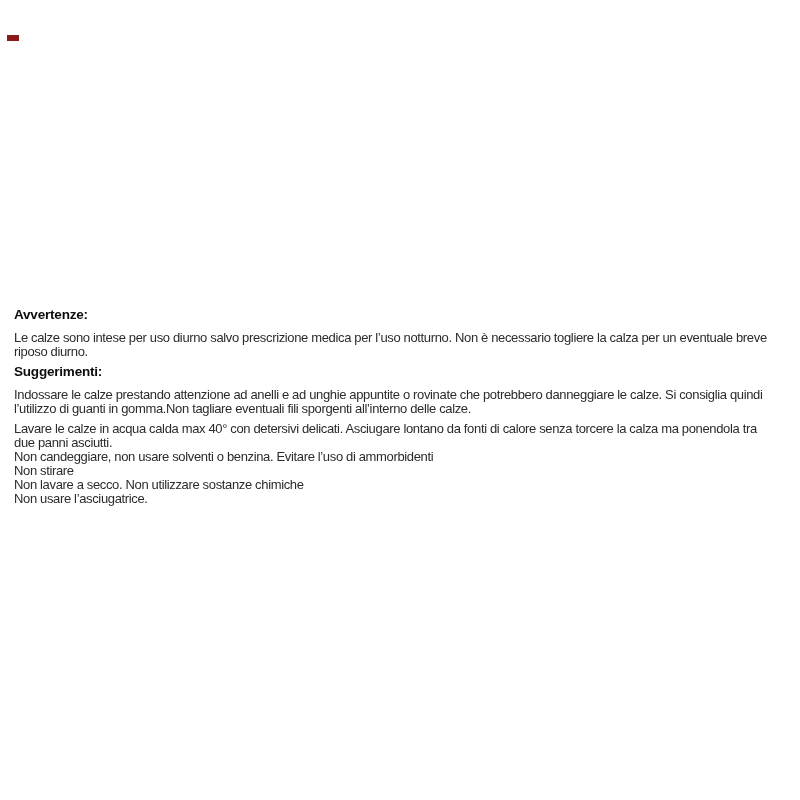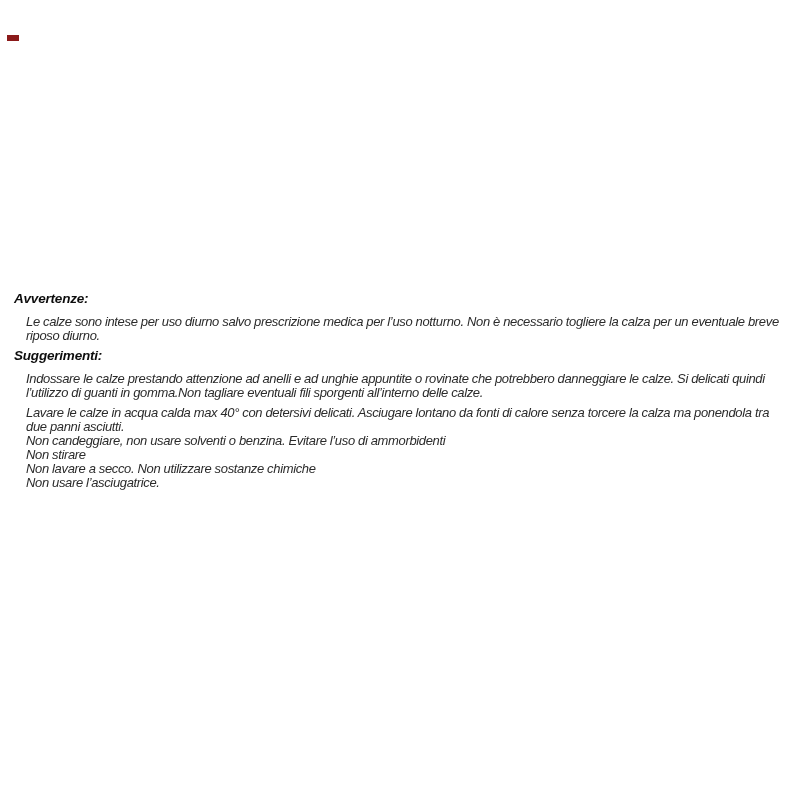--- a/index.html
+++ b/index.html
@@ -18,60 +18,59 @@
     position: absolute;
     left: 7px;
     top: 35px;
     width: 12px;
     height: 6px;
     background: #8b1a1a;
   }
   .care-text {
     position: absolute;
     left: 14px;
-    top: 292px;
+    top: 308px;
     width: 782px;
     color: #2b2b2b;
     font-size: 13px;
     line-height: 14px;
     letter-spacing: -0.35px;
-    font-style: italic;
   }
   .care-section { margin: 0; }
   .care-heading {
     font-size: 13.5px;
     font-weight: 700;
     color: #0d0d0d;
     letter-spacing: -0.2px;
     margin: 0 0 9px 0;
     line-height: 14px;
     white-space: pre;
   }
   .care-body {
-    margin: 0 0 6px 12px;
+    margin: 0 0 6px 0;
     white-space: pre;
     line-height: 14px;
   }
 </style>
 </head>
 <body>
 
 <div class="top-left-mark"></div>
 
 <div class="care-text">
 
   <div class="care-section">
     <h3 class="care-heading">Avvertenze:</h3>
     <p class="care-body">Le calze sono intese per uso diurno salvo prescrizione medica per l’uso notturno. Non è necessario togliere la calza per un eventuale breve
 riposo diurno.</p>
   </div>
 
   <div class="care-section">
     <h3 class="care-heading">Suggerimenti:</h3>
-    <p class="care-body">Indossare le calze prestando attenzione ad anelli e ad unghie appuntite o rovinate che potrebbero danneggiare le calze. Si delicati quindi
+    <p class="care-body">Indossare le calze prestando attenzione ad anelli e ad unghie appuntite o rovinate che potrebbero danneggiare le calze. Si consiglia quindi
 l’utilizzo di guanti in gomma.Non tagliare eventuali fili sporgenti all’interno delle calze.</p>
   </div>
 
   <div class="care-section">
     <p class="care-body">Lavare le calze in acqua calda max 40° con detersivi delicati. Asciugare lontano da fonti di calore senza torcere la calza ma ponendola tra
 due panni asciutti.
 Non candeggiare, non usare solventi o benzina. Evitare l’uso di ammorbidenti
 Non stirare
 Non lavare a secco. Non utilizzare sostanze chimiche
 Non usare l’asciugatrice.</p>

